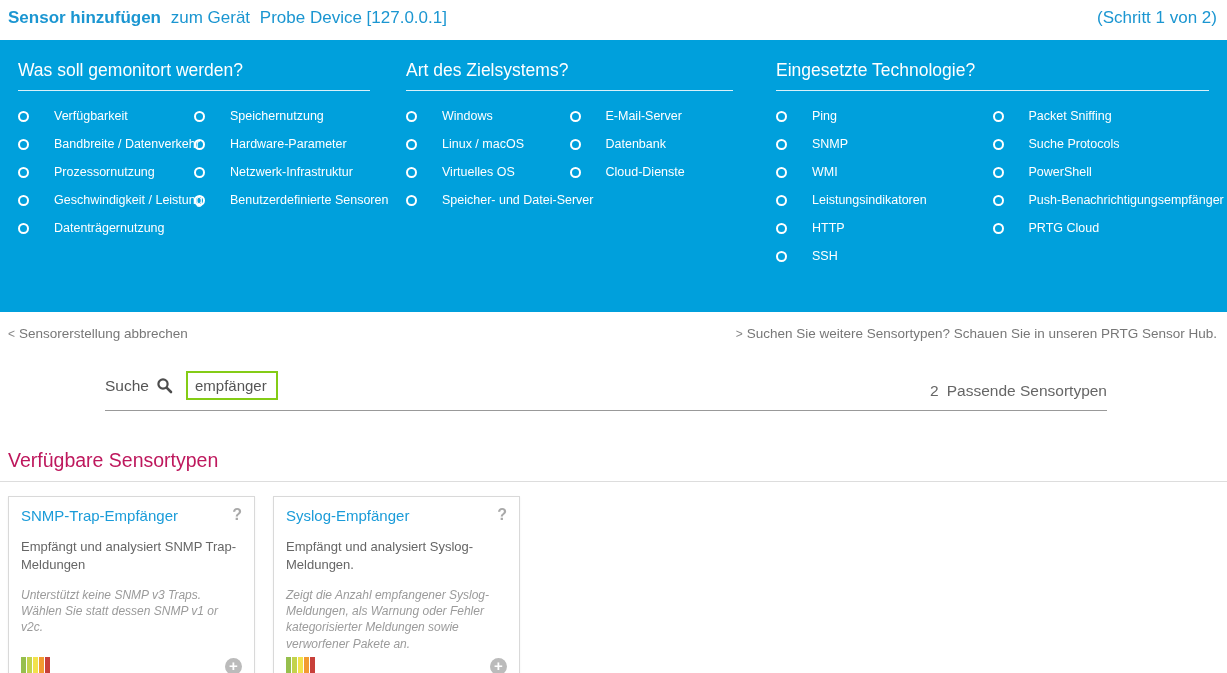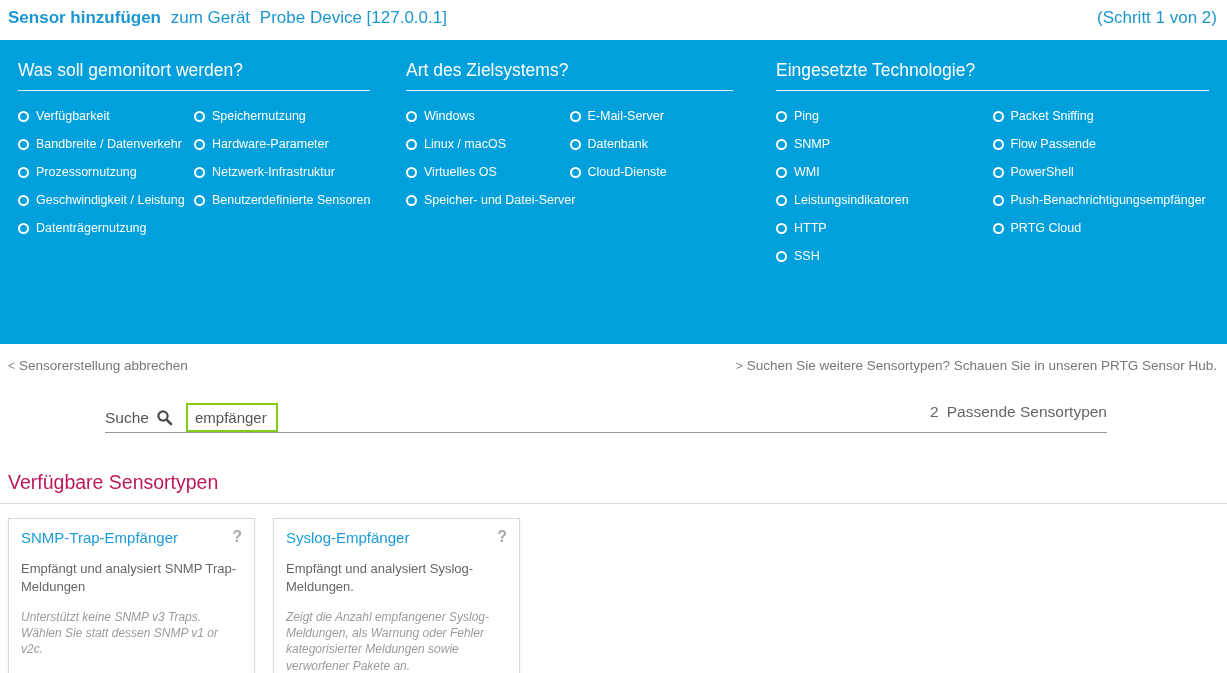--- a/index.html
+++ b/index.html
@@ -13,44 +13,44 @@
   
   .header { display:flex; justify-content:space-between; align-items:baseline;
             padding:8px 10px 0 8px; height:40px; }
   .header-left { font-size:17px; color:#1b96d1; }
   .header-title { font-weight:bold; }
   .header-sub { font-weight:normal; margin-left:5px; }
   .header-device { font-weight:normal; margin-left:5px; cursor:pointer; }
   .header-step { font-size:17px; color:#1b96d1; }
 
   
-  .panel { background:#00a0dc; height:304px; padding:20px 18px 0 18px; display:flex; }
+  .panel { background:#00a0dc; height:272px; padding:20px 18px 0 18px; display:flex; }
   .panel-col-1 { width:352px; margin-right:36px; flex:0 0 auto; }
   .panel-col-2 { width:327px; margin-right:43px; flex:0 0 auto; }
   .panel-col-3 { flex:1; }
   .col-title { color:#fff; font-size:17.5px; font-weight:400;
                padding-bottom:9px; border-bottom:1px solid rgba(255,255,255,.85);
                margin-bottom:11px; }
   .options { display:flex; }
   .opt-col { width:50%; }
-  .option { display:flex; align-items:center; height:28px; cursor:pointer; }
+  .option { display:flex; align-items:center; height:28px; cursor:pointer;gap:18px; }
   .radio { width:11px; height:11px; border:2px solid #fff; border-radius:50%;
            margin-right:7px; flex:0 0 auto; }
   .option-label { color:#fff; font-size:12.5px; white-space:nowrap; }
 
   
   .nav-row { display:flex; justify-content:space-between;
              padding:14px 10px 0 8px; font-size:13.5px; color:#777; }
   .nav-link { cursor:pointer; display:flex; align-items:center; }
   .chevron { font-size:12px; color:#888; margin-right:4px; }
 
   
-  .search-row { margin:30px 120px 0 105px; 
+  .search-row { margin:30px 120px 0 105px; padding-bottom:10px;
                 border-bottom:1px solid #999;
-                display:flex; justify-content:space-between; align-items:flex-start; }
+                display:flex; justify-content:space-between; align-items:flex-end; }
   .search-left { display:flex; align-items:center; }
   .search-label { font-size:15.5px; color:#555; margin-right:7px; }
   .search-icon { margin-right:13px; display:flex; align-items:center; }
   .search-input { width:92px; height:29px; border:2px solid #84cc16;
                   font-family:"Liberation Sans", sans-serif;
                   font-size:15px; color:#555; padding:0 7px; outline:none; }
   .match-count { font-size:15.5px; color:#666; }
   .match-count .num { margin-right:8px; }
 
   
@@ -203,21 +203,21 @@
             <span class="option-label">SSH</span>
           </div>
       </div>
       <div class="opt-col">
         <div class="option">
             <span class="radio"></span>
             <span class="option-label">Packet Sniffing</span>
           </div>
         <div class="option">
             <span class="radio"></span>
-            <span class="option-label">Flow Passende</span>
+            <span class="option-label">Suche Protocols</span>
           </div>
         <div class="option">
             <span class="radio"></span>
             <span class="option-label">PowerShell</span>
           </div>
         <div class="option">
             <span class="radio"></span>
             <span class="option-label">Push-Benachrichtigungsempfänger</span>
           </div>
         <div class="option">

